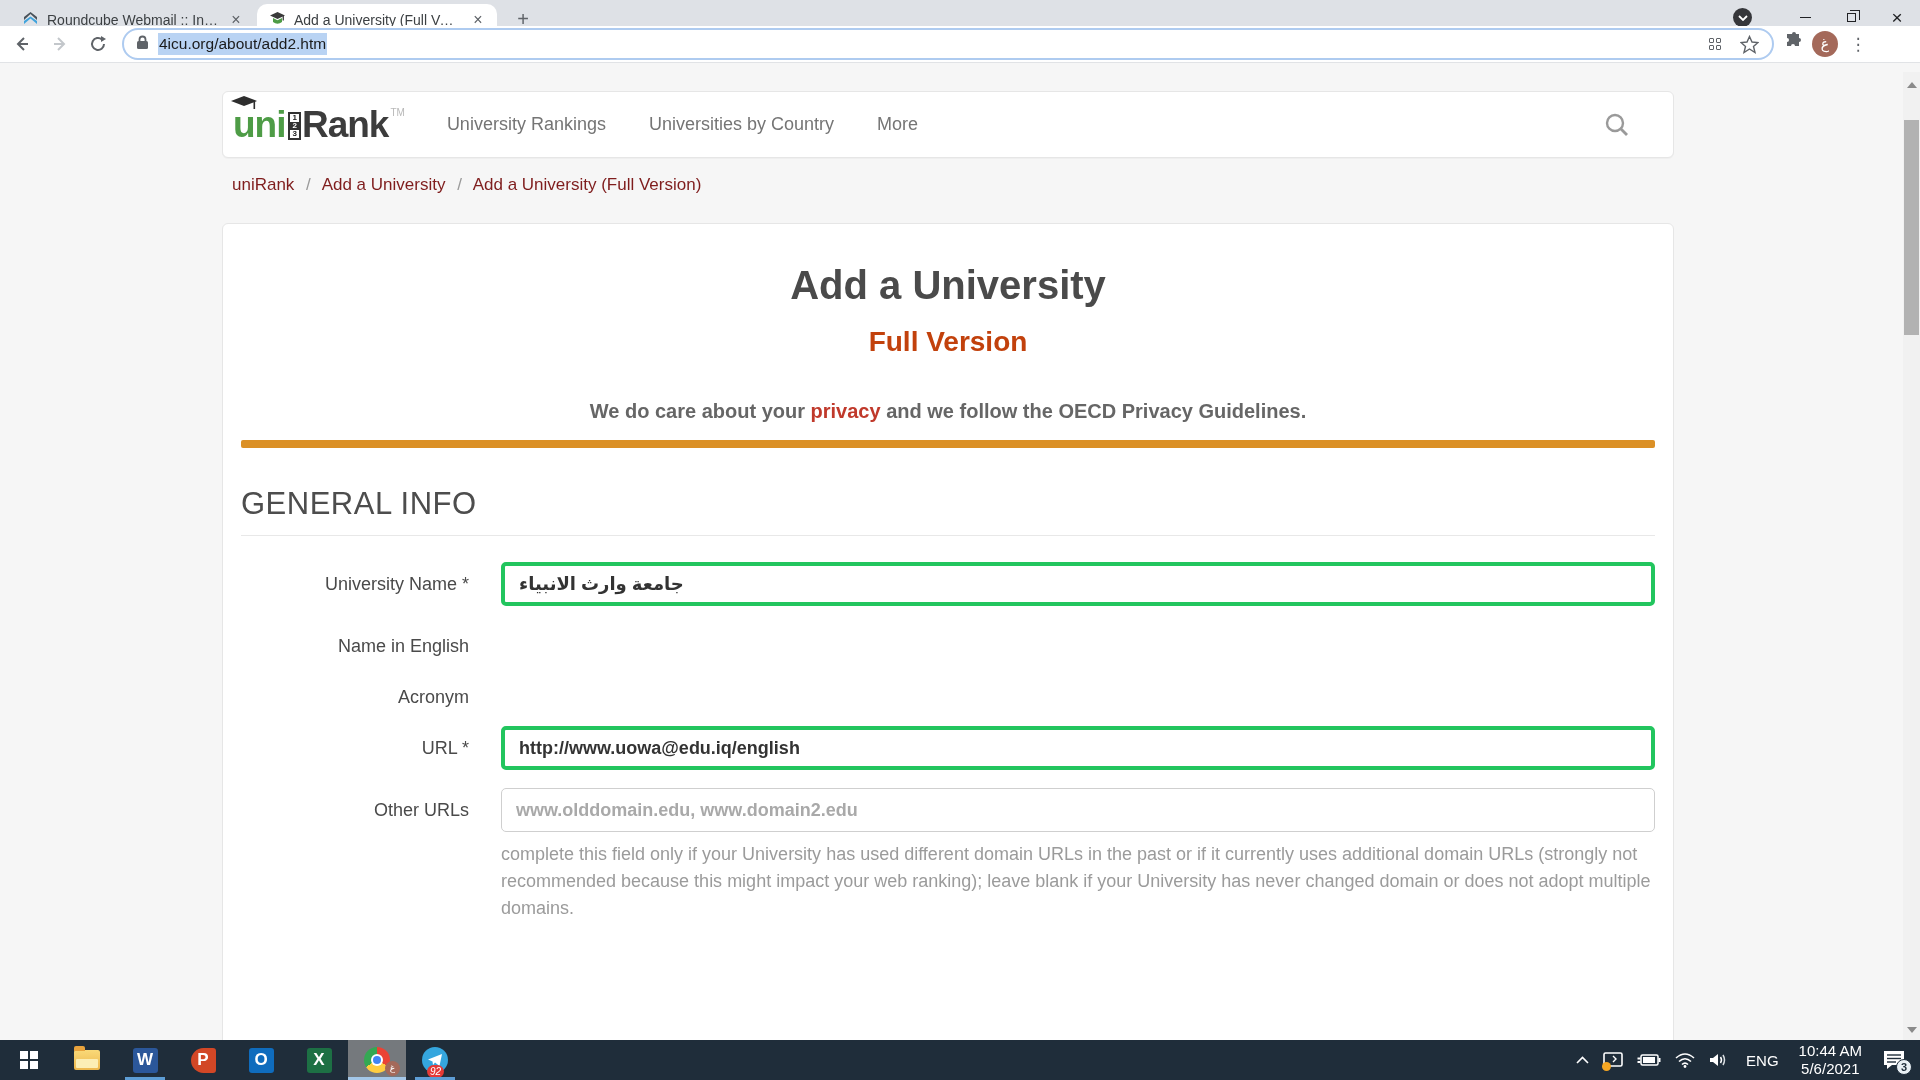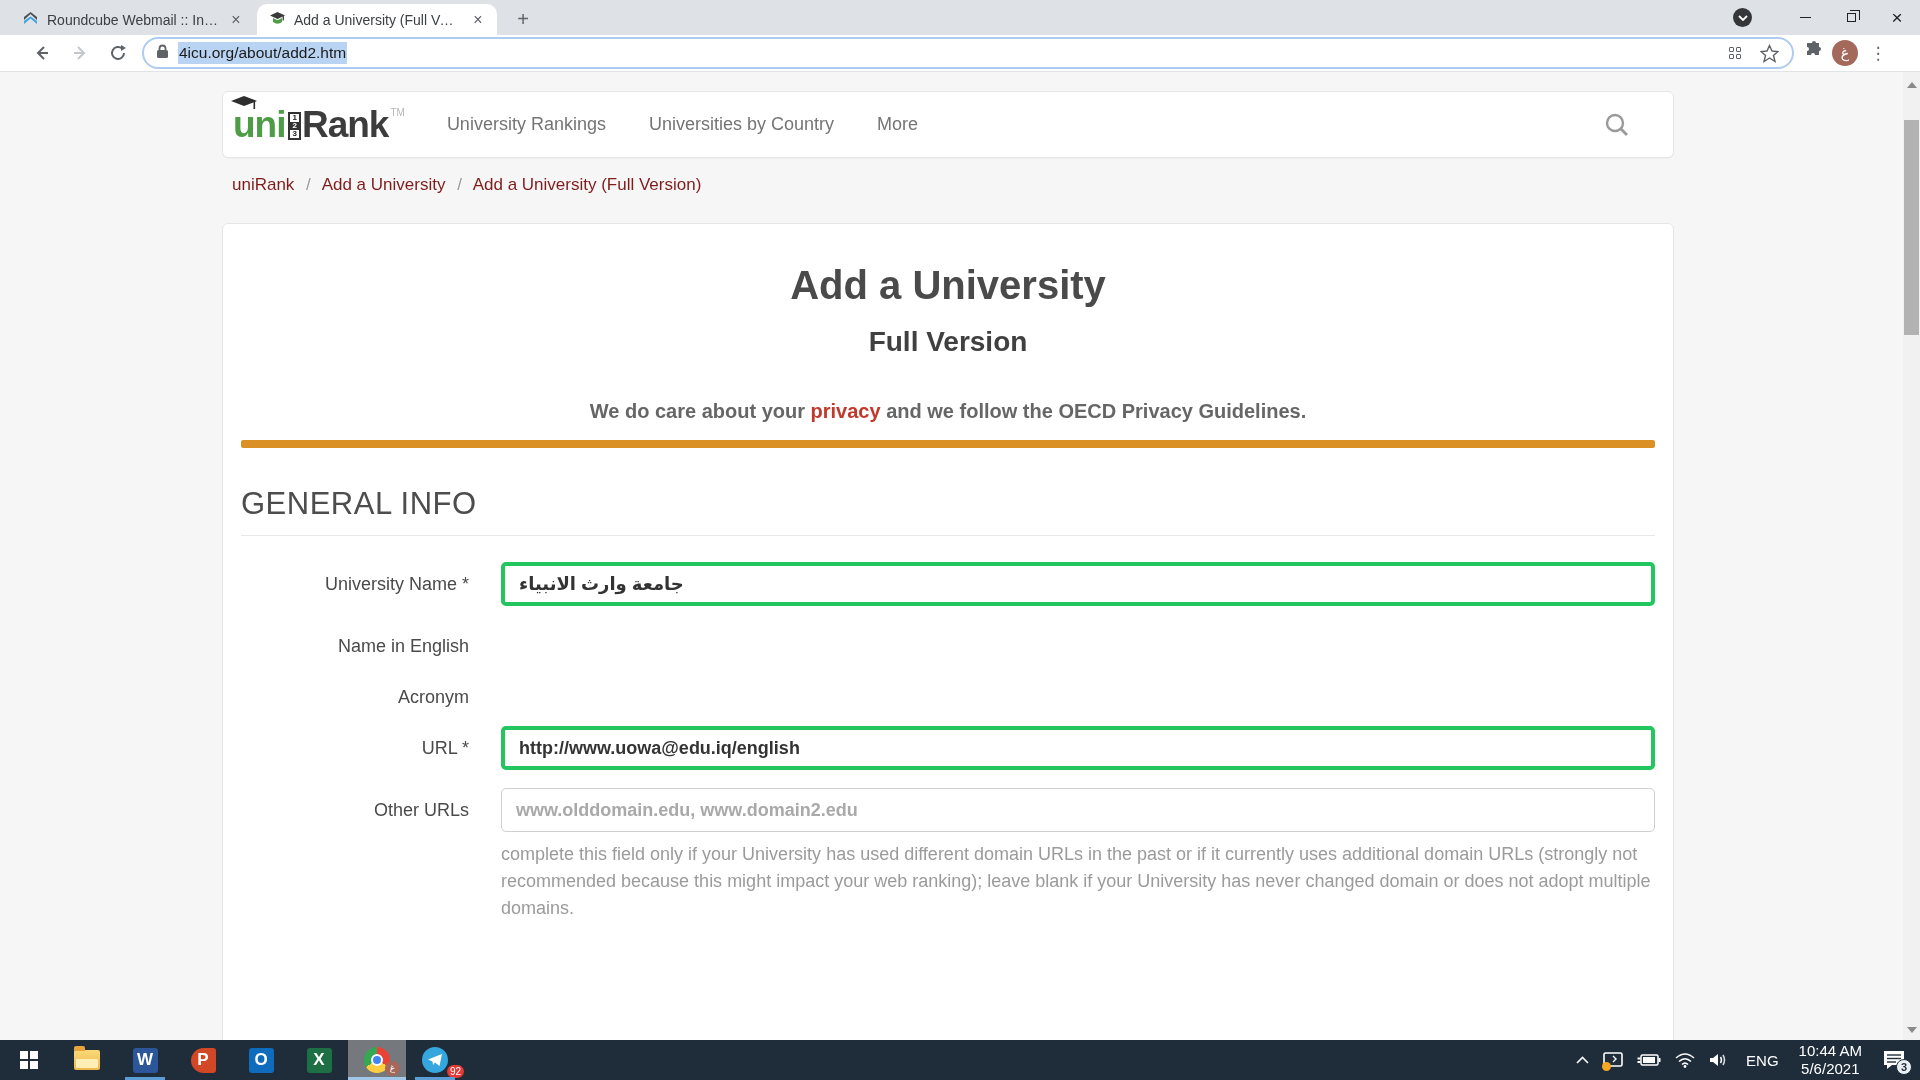--- a/index.html
+++ b/index.html
@@ -18,21 +18,21 @@
   .newtab { position:absolute; left:510px; top:7px; width:26px; height:26px; color:#5f6368; font-size:20px; line-height:24px; text-align:center; border-radius:50%; }
   .win-controls { position:absolute; right:0; top:0; height:35px; display:flex; align-items:center; }
   .circle-chevron { width:19px; height:19px; background:#35363a; border-radius:50%; margin-right:30px; display:flex; align-items:center; justify-content:center; }
   .wc-btn { width:46px; height:35px; display:flex; align-items:center; justify-content:center; color:#202124; }
   .min-glyph { display:block; width:11px; height:1.5px; background:#202124; }
   .restore-glyph { position:relative; width:9px; height:9px; border:1.2px solid #202124; }
   .restore-glyph::before { content:''; position:absolute; top:-4px; left:2px; width:9px; height:9px; border-top:1.2px solid #202124; border-right:1.2px solid #202124; }
   .close-glyph { font-size:19px; line-height:19px; color:#202124; }
 
   
-  .toolbar { position:absolute; top:35px; left:0; width:1920px; height:37px; background:#ffffff; border-bottom:1px solid #e1e3e6; display:flex; align-items:center;padding-left:20px; }
+  .toolbar { position:absolute; top:26px; left:0; width:1920px; height:37px; background:#ffffff; border-bottom:1px solid #e1e3e6; display:flex; align-items:center; }
   .nav-btn { width:32px; height:32px; margin-left:6px; display:flex; align-items:center; justify-content:center; border-radius:50%; }
   .addressbar { height:32px; flex:0 0 auto; width:1652px; margin-left:8px; background:#fff; border:2px solid #aecbf0; border-radius:17px; display:flex; align-items:center; padding:0 10px 0 12px; }
   .url-text { font-size:15.5px; color:#1b1b1b; background:#b9d3f3; padding:2px 1px; margin-left:9px; flex:0 0 auto; }
   .ab-spacer { flex:1; }
   .ab-icon { width:26px; height:26px; display:flex; align-items:center; justify-content:center; margin-left:8px; }
   .qr-grid { display:grid; grid-template-columns:5px 5px; grid-template-rows:5px 5px; gap:2px; }
   .qr-grid span { border:1.6px solid #5f6368; border-radius:1px; }
   .toolbar-right { display:flex; align-items:center; margin-left:10px; }
   .avatar { width:26px; height:26px; border-radius:50%; background:#a4695a; color:#fff; font-size:14px; text-align:center; line-height:26px; margin:0 8px; }
   .menu-dots { font-size:17px; color:#5f6368; letter-spacing:0; width:24px; text-align:center; margin-right:10px; }
@@ -55,21 +55,21 @@
   .nav-search { position:absolute; right:42px; top:20px; }
 
   
   .breadcrumb { position:absolute; left:232px; top:103px; font-size:17px; }
   .crumb { color:#7f1d1d; }
   .crumb-sep { color:#9a9a9a; margin:0 7px; }
 
   
   .maincard { position:absolute; left:222px; top:151px; width:1452px; height:980px; background:#fff; border:1px solid #e6e6e6; border-radius:6px; padding:0 18px; }
   .page-title { margin-top:39px; text-align:center; font-size:40px; font-weight:bold; color:#4a4a4a; }
-  .page-subtitle { margin-top:18px; text-align:center; font-size:28px; font-weight:bold; color:#404040; }
+  .page-subtitle { margin-top:18px; text-align:center; font-size:28px; font-weight:bold; color:#c2410c; }
   .privacy-line { margin-top:42px; text-align:center; font-size:20px; color:#666;font-weight:bold; }
   .privacy-link { color:#c0392b; }
   .orange-bar { margin-top:17px; height:8px; background:#db9026; border-radius:2px; }
   .section-heading { margin-top:38px; font-size:31px; color:#4d4d4d; padding-bottom:13px; border-bottom:1px solid #e8e8e8; letter-spacing:0.5px; }
 
   
   .form { margin-top:26px; }
   .form-row { display:flex; margin-bottom:18px; }
   .form-label { width:228px; flex:0 0 auto; text-align:right; padding:12px 0 0 0; font-size:18px; color:#4a4a4a; }
   .form-field { flex:1; margin-left:32px; max-width:1172px; }
@@ -99,21 +99,21 @@
   .folder::before { content:''; position:absolute; top:-4px; left:0; width:11px; height:5px; background:#e8a33d; border-radius:2px 2px 0 0; }
   .folder::after { content:''; position:absolute; bottom:2px; left:2px; right:2px; height:9px; background:#fceeb5; border-radius:1px; }
   .tile { width:25px; height:25px; color:#fff; font-size:17px; font-weight:bold; display:flex; align-items:center; justify-content:center; border-radius:3px; }
   .tile-word { background:#2b579a; } .tile-ppt { background:#d24726; border-radius:50% 3px 3px 50%; }
   .tile-outlook { background:#0f6cbd; } .tile-excel { background:#1d7044; }
   .chrome-icon { position:relative; width:26px; height:26px; border-radius:50%; background:conic-gradient(#ea4335 0 33%, #ffcd40 33% 66%, #34a853 66% 100%); }
   .chrome-icon::before { content:''; position:absolute; left:7px; top:7px; width:12px; height:12px; background:#fff; border-radius:50%; }
   .chrome-icon::after { content:''; position:absolute; left:9px; top:9px; width:8px; height:8px; background:#4285f4; border-radius:50%; }
   .chrome-badge { position:absolute; right:6px; bottom:4px; width:15px; height:15px; background:#a4695a; border-radius:50%; color:#fff; font-size:9px; line-height:15px; text-align:center; z-index:2; }
   .telegram-icon { position:relative; width:26px; height:26px; border-radius:50%; background:#35a6de; display:flex; align-items:center; justify-content:center; }
-  .tg-badge { position:absolute; right:0; bottom:2px; background:#e53935; color:#fff; font-size:10px; line-height:13px; padding:0 3px; border-radius:7px; }
+  .tg-badge { position:absolute; right:20px; bottom:2px; background:#e53935; color:#fff; font-size:10px; line-height:13px; padding:0 3px; border-radius:7px;font-style:italic; }
 
   .tray { margin-left:auto; display:flex; align-items:center; color:#fff; }
   .tray-item { display:flex; align-items:center; justify-content:center; height:40px; padding:0 7px; position:relative; }
   .tray-chevron { font-size:13px; }
   .orange-dot { position:absolute; left:6px; bottom:9px; width:9px; height:9px; background:#f5a623; border-radius:50%; }
   .tray-lang { font-size:15px; padding:0 10px; }
   .tray-clock { font-size:15px; text-align:center; line-height:18px; padding:0 10px; }
   .notif { position:relative; padding:0 14px 0 10px; }
   .notif-badge { position:absolute; right:8px; bottom:5px; width:16px; height:16px; border:1.5px solid #1f2d3a; background:#e9f0f5; color:#1f2d3a; border-radius:50%; font-size:11px; font-weight:bold; line-height:14px; text-align:center; }
 </style>

